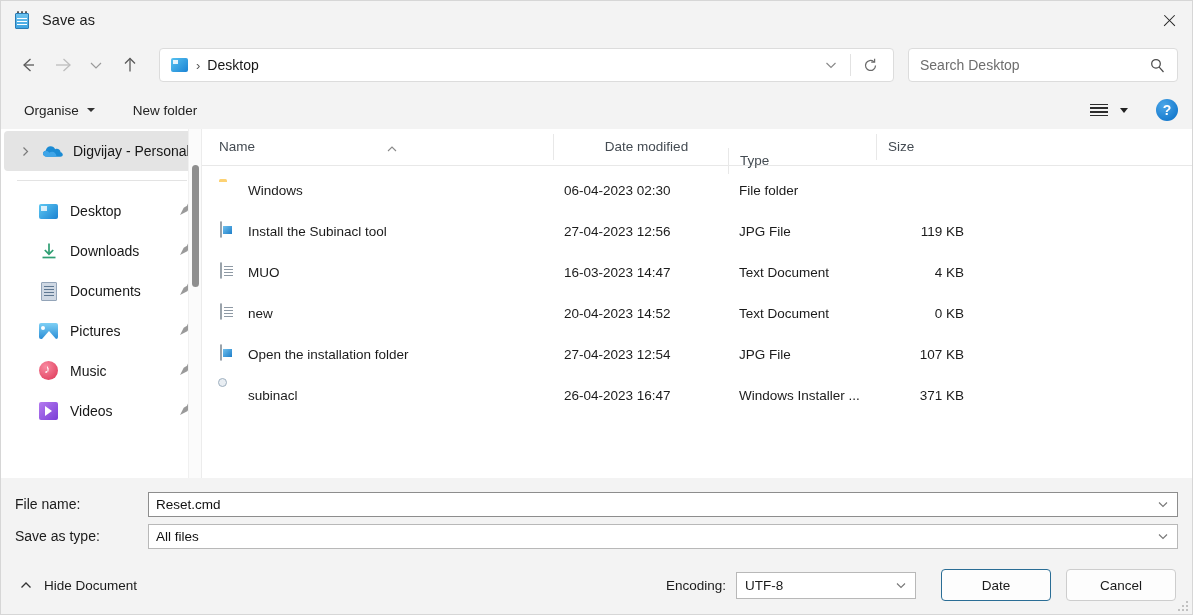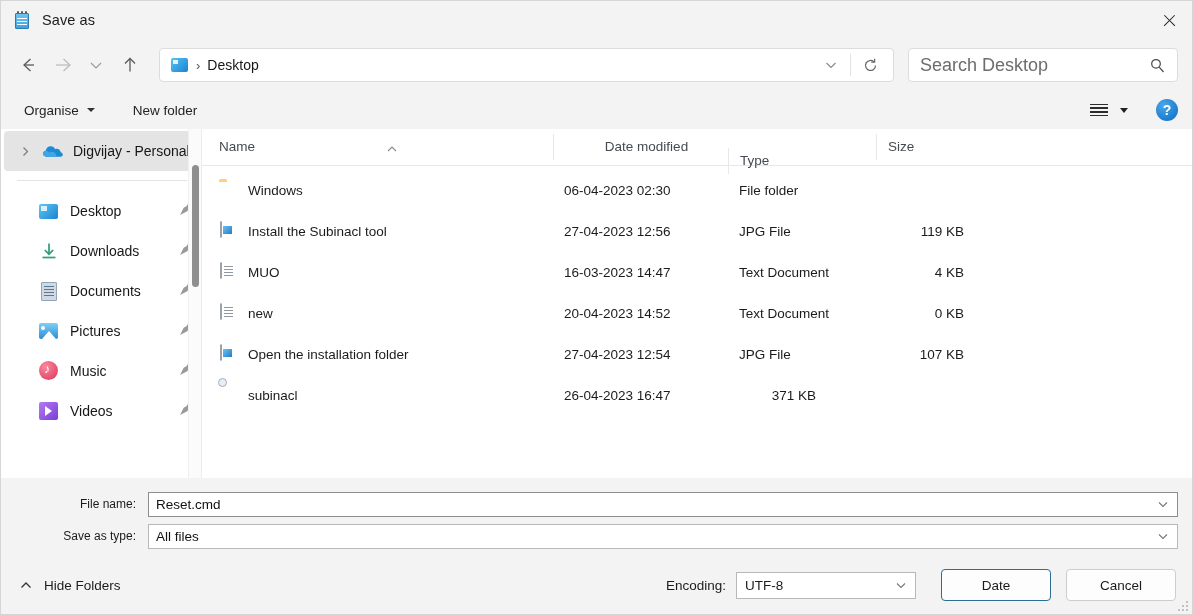--- a/index.html
+++ b/index.html
@@ -160,21 +160,21 @@
     background: #ffffff;
     border: 1px solid #dcdcdc;
     border-radius: 4px;
     box-sizing: border-box;
     display: flex;
     align-items: center;
     padding: 0 11px;
   }
   .search-ph {
     flex: 1;
-    font-size: 18px;
+    font-size: 14px;
     color: #6d6d6d;
   }
 
   
   .cmdbar {
     height: 38px;
     min-height: 38px;
     display: flex;
     align-items: center;
     padding: 0 14px 0 14px;
@@ -453,23 +453,22 @@
     padding: 10px 14px 4px 14px;
     box-sizing: border-box;
   }
   .formrow {
     display: flex;
     align-items: center;
     height: 32px;
   }
   .formlabel {
     width: 133px;
-    text-align: right;
     padding-right: 12px;
-    font-size: 12px;
+    font-size: 14px;
     color: #1b1b1b;
     box-sizing: border-box;
   }
   .formfield {
     flex: 1;
     height: 25px;
     background: #ffffff;
     border: 1px solid #8d8d8d;
     box-sizing: border-box;
     display: flex;
@@ -819,20 +818,21 @@
           <div class="fcell ftype">JPG File</div>
           <div class="fcell fsize">107 KB</div>
         </div>
 
         <div class="frow">
           <div class="fcell fname">
             <span class="ficon"><span class="ic-msi"></span></span>
             <span>subinacl</span>
           </div>
           <div class="fcell fdate">26-04-2023 16:47</div>
+          <div class="fcell ftype">Windows Installer ...</div>
           <div class="fcell fsize">371 KB</div>
         </div>
 
       </div>
     </div>
   </div>
 
   <div class="formarea">
     <div class="formrow">
       <div class="formlabel">File name:</div>
@@ -858,21 +858,21 @@
     </div>
   </div>
 
   <div class="footer">
     <div class="hide-folders">
       <span class="hf-caret">
         <svg width="14" height="10" viewBox="0 0 14 10">
             <path d="M2.5 7.5 L7 3 L11.5 7.5" fill="none" stroke="#333" stroke-width="1.3"></path>
           </svg>
       </span>
-      <span>Hide Folders</span>
+      <span>Hide Document</span>
     </div>
 
     <div class="footer-spacer"></div>
 
     <div class="enc-label">Encoding:</div>
     <div class="enc-combo">
       <span class="fieldval">UTF-8</span>
       <span class="field-chev">
         <svg width="14" height="14" viewBox="0 0 14 14">
           <path d="M3 5.5 L7 9.5 L11 5.5" fill="none" stroke="#777" stroke-width="1.1"></path>

